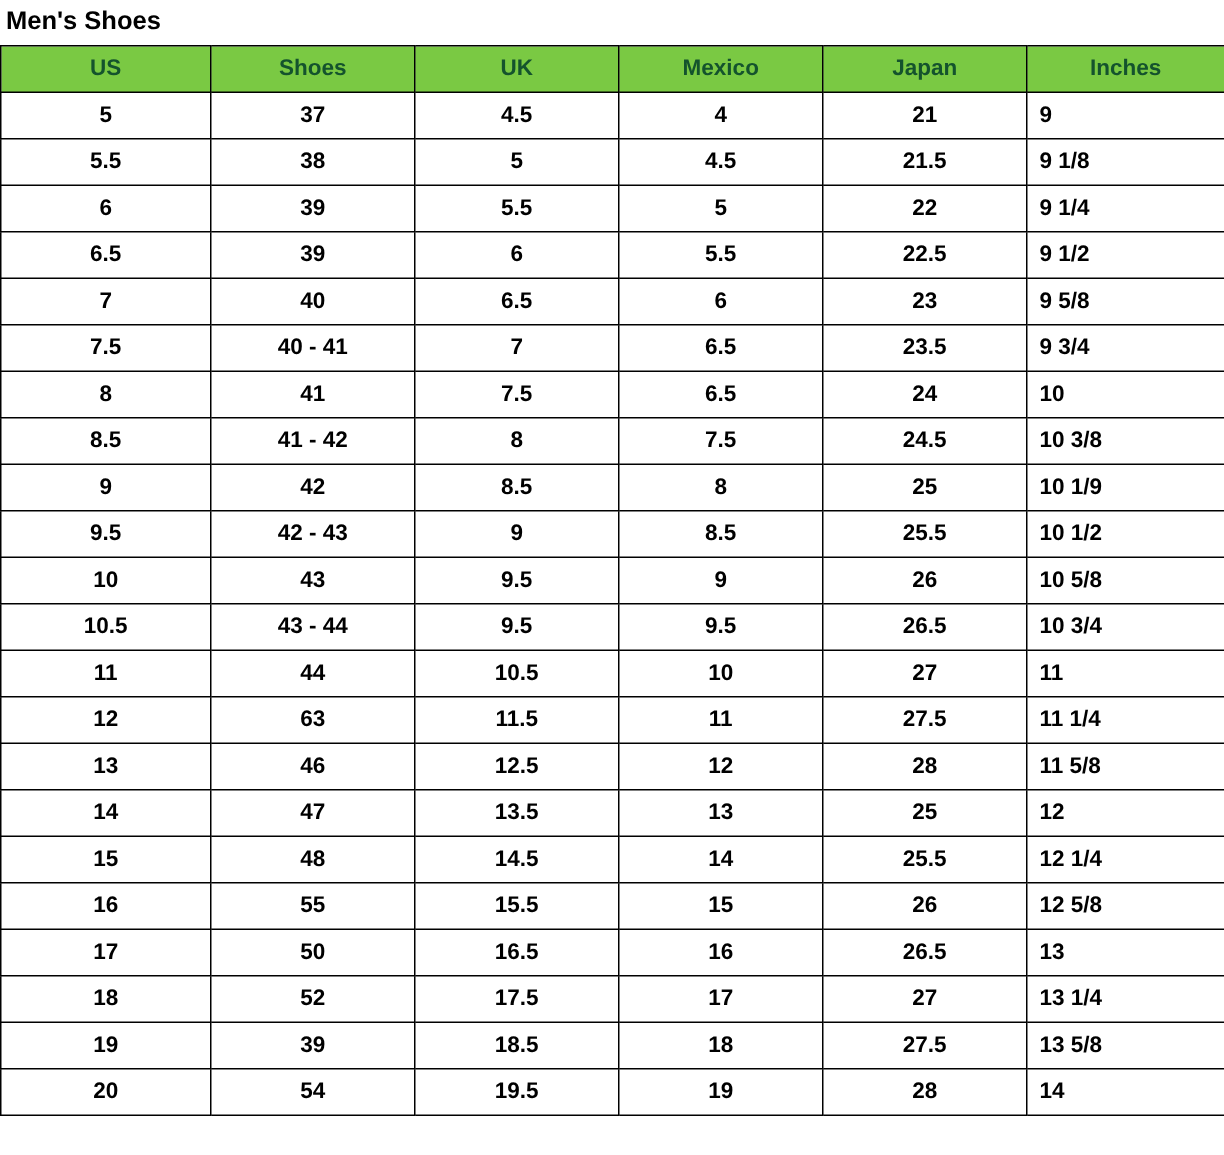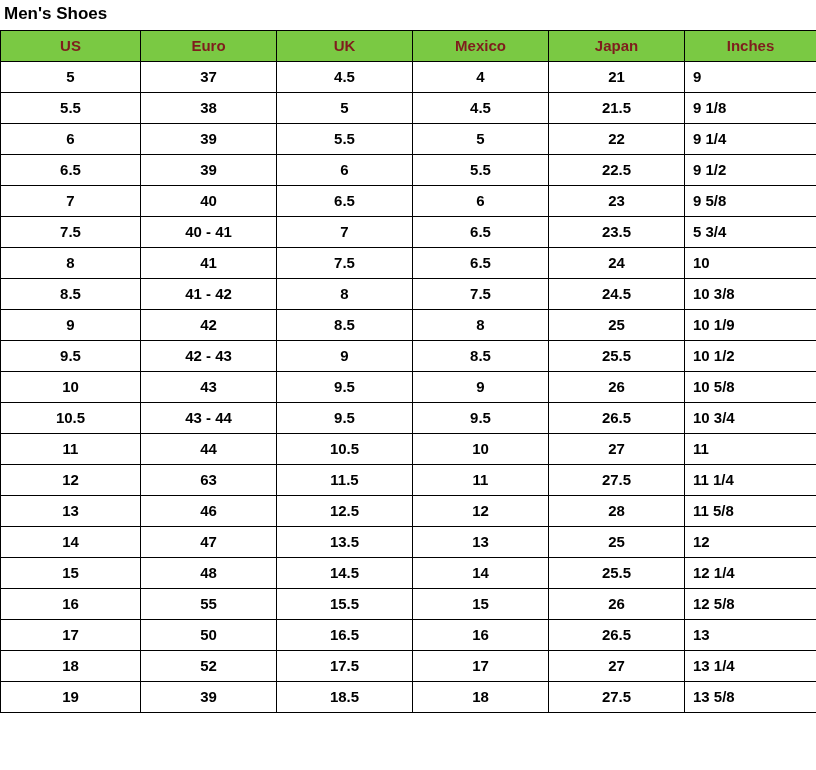--- a/index.html
+++ b/index.html
@@ -37,21 +37,21 @@
     height: 30px;
     font-size: 15px;
     font-weight: bold;
     padding: 0;
     line-height: 28px;
   }
   table.size-table thead th {
     background: #7ac943;
     text-align: center;
     font-size: 15px;
-    color: #7f1d1d;
+    color: #14532d;
   }
   table.size-table tbody td {
     background: #ffffff;
     text-align: center;
   }
   
   table.size-table tbody td.col-inches {
     text-align: left;
     padding-left: 8px;
   }
@@ -75,21 +75,21 @@
       <col class="c0">
         <col class="c1">
         <col class="c2">
         <col class="c3">
         <col class="c4">
         <col class="c5">
     </colgroup>
     <thead>
       <tr>
         <th>US</th>
-        <th>Euro</th>
+        <th>Shoes</th>
         <th>UK</th>
         <th>Mexico</th>
         <th>Japan</th>
         <th>Inches</th>
       </tr>
     </thead>
     <tbody>
       <tr>
         <td>5</td>
         <td>37</td>
@@ -129,21 +129,21 @@
         <td>6</td>
         <td>23</td>
         <td class="col-inches">9 5/8</td>
       </tr>
       <tr>
         <td>7.5</td>
         <td>40 - 41</td>
         <td>7</td>
         <td>6.5</td>
         <td>23.5</td>
-        <td class="col-inches">5 3/4</td>
+        <td class="col-inches">9 3/4</td>
       </tr>
       <tr>
         <td>8</td>
         <td>41</td>
         <td>7.5</td>
         <td>6.5</td>
         <td>24</td>
         <td class="col-inches">10</td>
       </tr>
       <tr>
@@ -251,16 +251,24 @@
         <td class="col-inches">13 1/4</td>
       </tr>
       <tr>
         <td>19</td>
         <td>39</td>
         <td>18.5</td>
         <td>18</td>
         <td>27.5</td>
         <td class="col-inches">13 5/8</td>
       </tr>
+      <tr>
+        <td>20</td>
+        <td>54</td>
+        <td>19.5</td>
+        <td>19</td>
+        <td>28</td>
+        <td class="col-inches">14</td>
+      </tr>
     </tbody>
   </table>
 
 </div>
 
 </body></html>

